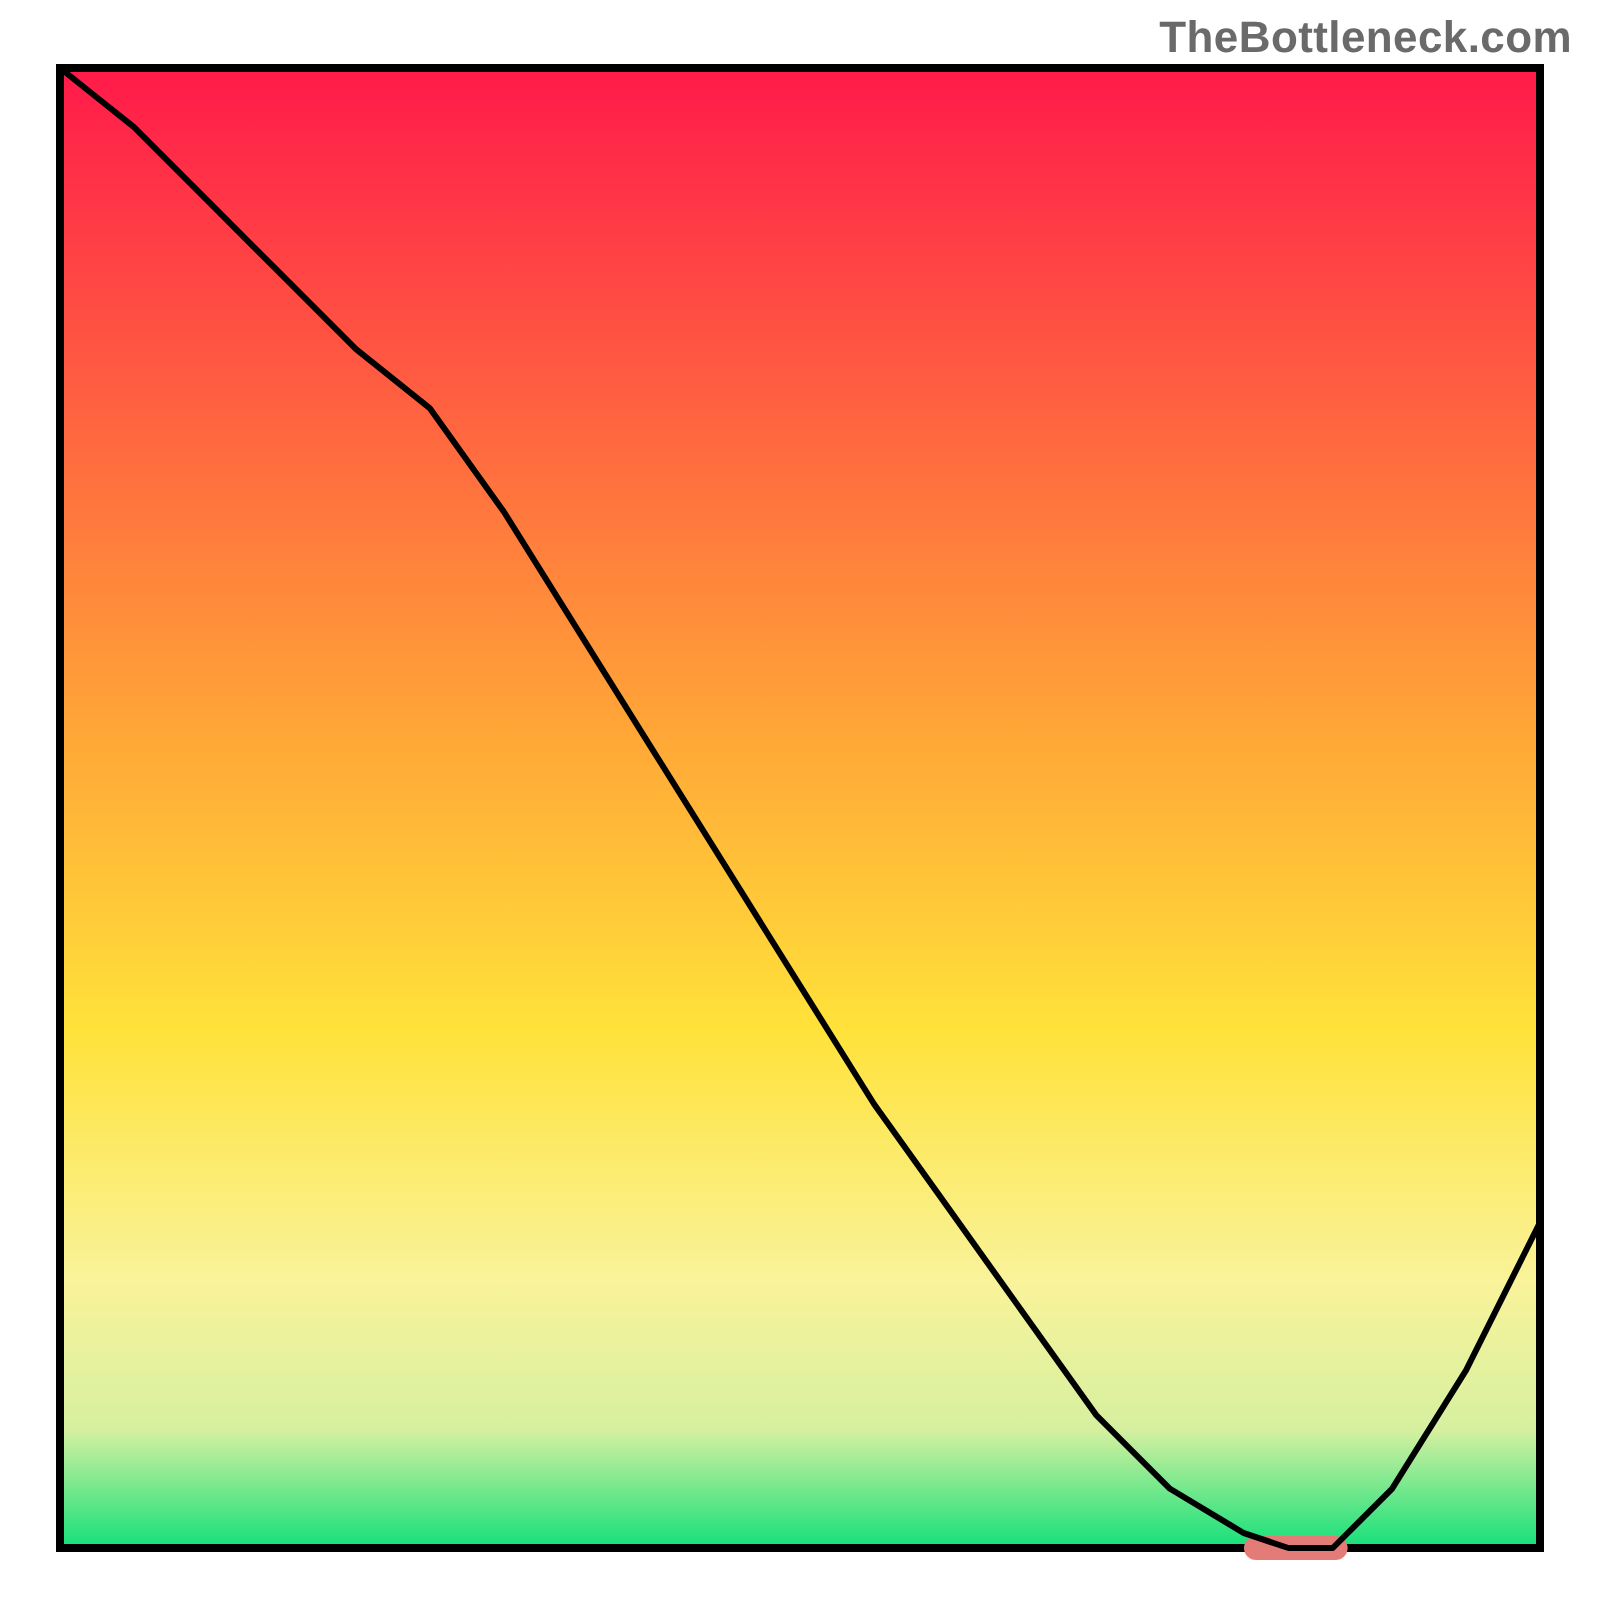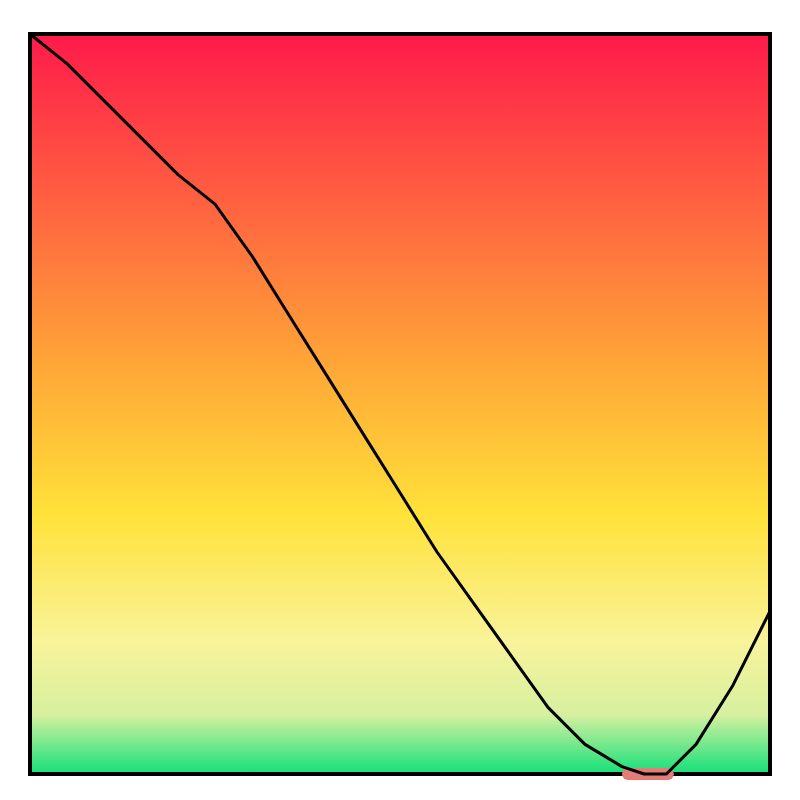--- a/index.html
+++ b/index.html
@@ -31,20 +31,21 @@
     top: 0;
     left: 0;
     width: 800px;
     height: 800px;
   }
 </style>
 </head>
 <body>
 
 <div class="container">
+  <div class="attribution">TheBottleneck.com</div>
 
   <svg class="chart" viewBox="0 0 800 800">
     <defs>
       <linearGradient id="bg-grad" x1="0" y1="0" x2="0" y2="1">
           <stop offset="0%" stop-color="#ff1a4a"></stop>
           <stop offset="45%" stop-color="#ffa737"></stop>
           <stop offset="65%" stop-color="#ffe23a"></stop>
           <stop offset="82%" stop-color="#f9f39a"></stop>
           <stop offset="92%" stop-color="#d6f0a0"></stop>
           <stop offset="100%" stop-color="#14e07a"></stop>

